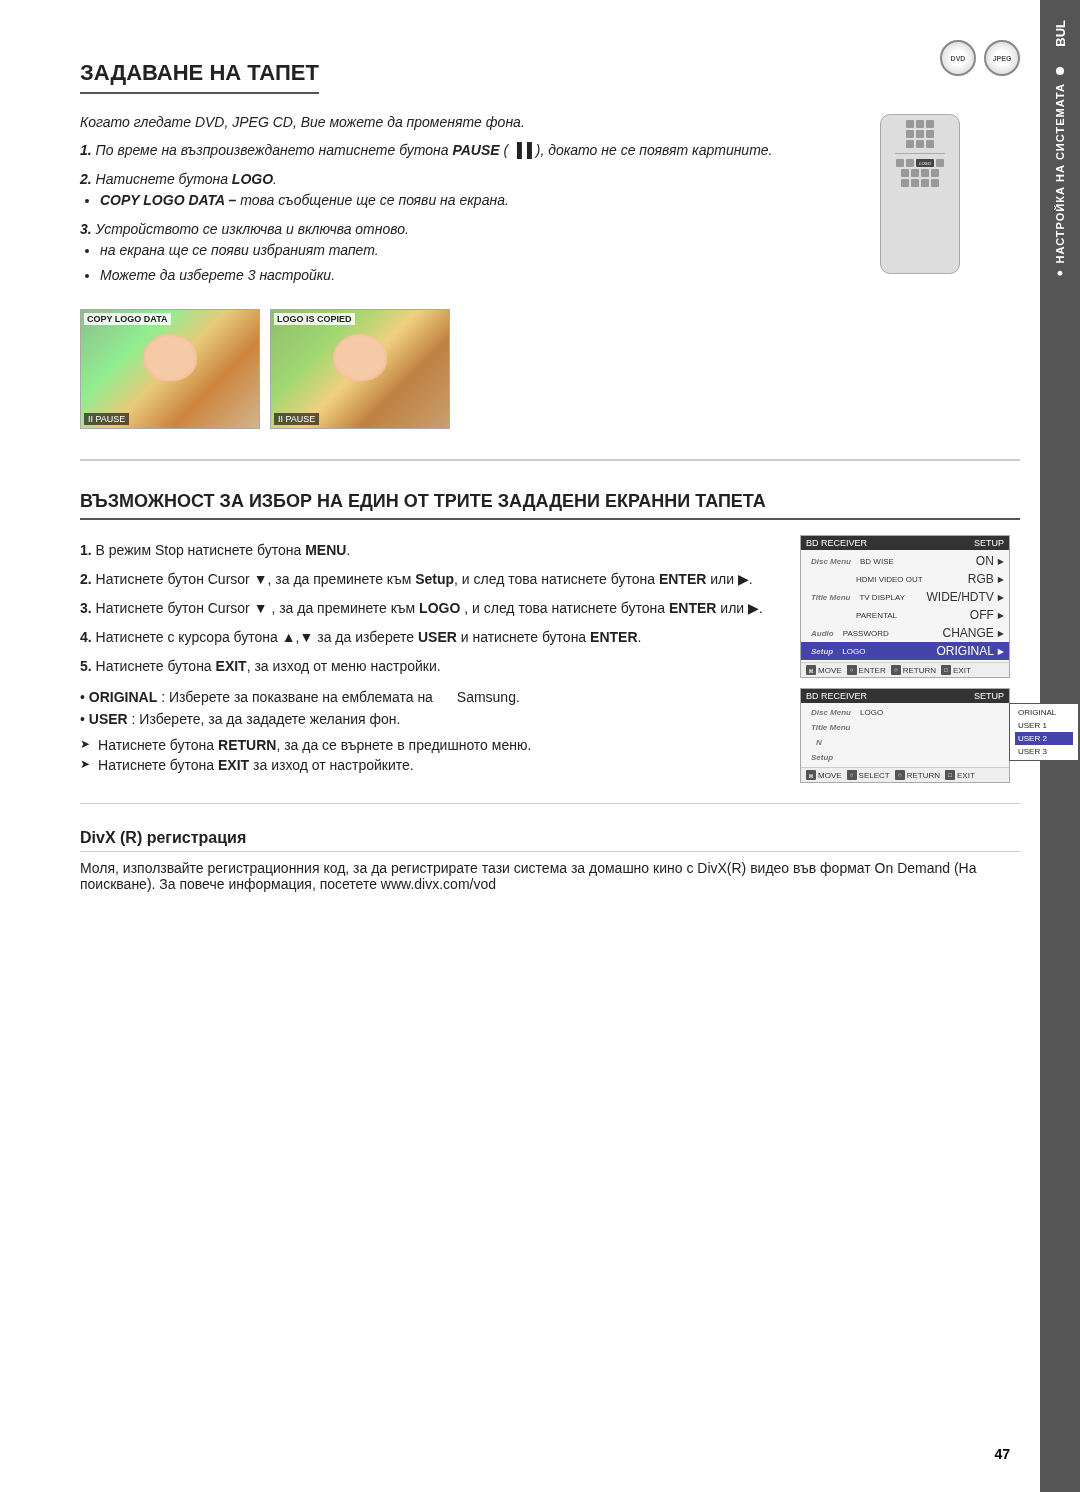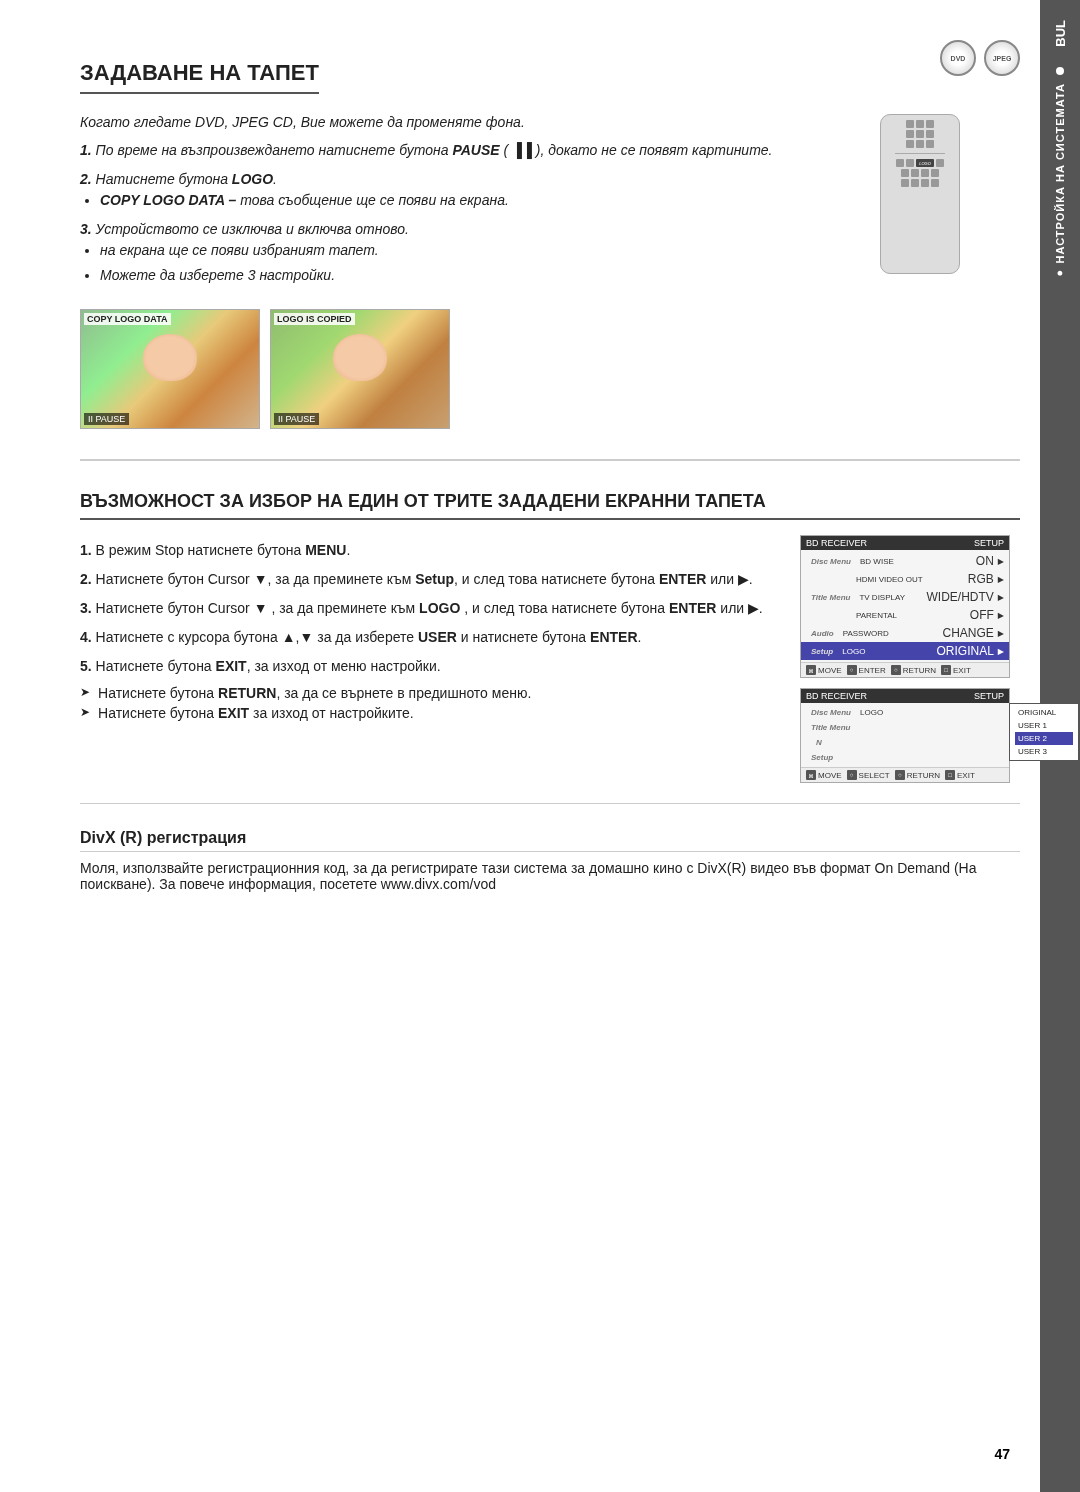--- a/index.html
+++ b/index.html
@@ -539,20 +539,28 @@
             <span class="step-num">4.</span>
             Натиснете с курсора бутона ▲,▼ за да изберете <span class="bold">USER</span> и натиснете бутона <span class="bold">ENTER</span>.
           </div>
 
           <div class="step">
             <span class="step-num">5.</span>
             Натиснете бутона <span class="bold">EXIT</span>, за изход от меню настройки.
           </div>
         </div>
 
+        <div style="margin-top:12px;">
+          <p style="margin-bottom:6px;">
+            • <span class="bold">ORIGINAL</span> : Изберете за показване на емблемата на <span class="indent">Samsung.</span>
+          </p>
+          <p style="margin-bottom:10px;">
+            • <span class="bold">USER</span> : Изберете, за да зададете желания фон.
+          </p>
+        </div>
 
         <div>
           <div class="arrow-note">
             <span class="arrow-symbol">➤</span>
             <span>Натиснете бутона <span class="bold">RETURN</span>, за да се върнете в предишното меню.</span>
           </div>
           <div class="arrow-note">
             <span class="arrow-symbol">➤</span>
             <span>Натиснете бутона <span class="bold">EXIT</span> за изход от настройките.</span>
           </div>

